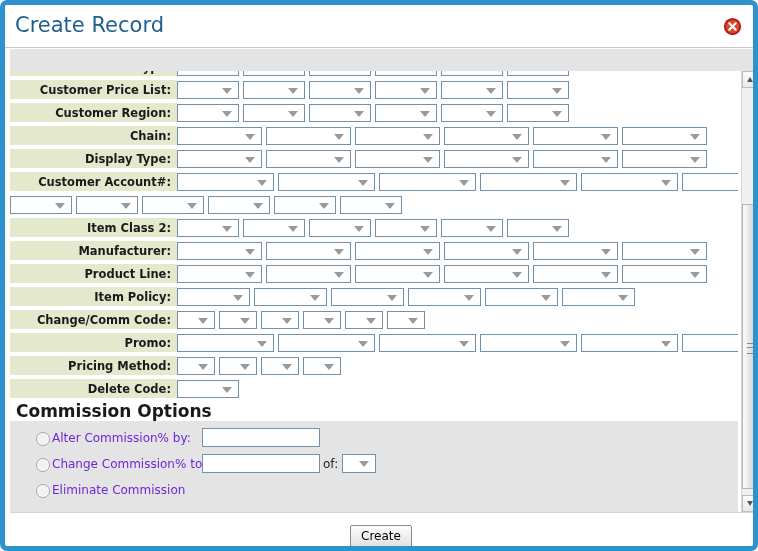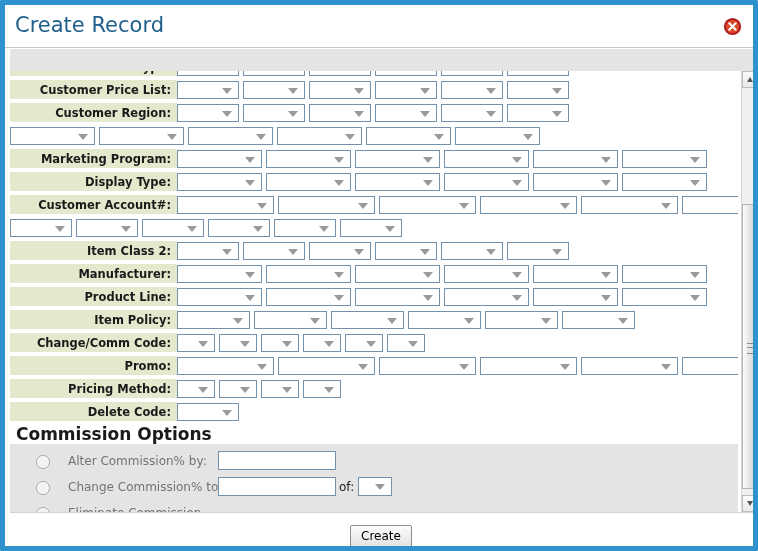--- a/index.html
+++ b/index.html
@@ -16,21 +16,21 @@
   }
 
   
   .dialog {
     position: absolute;
     left: 0; top: 0;
     width: 758px;
     height: 551px;
     box-sizing: border-box;
     border: 5px solid #2e92cd;
-    border-radius: 1px;
+    border-radius: 7px;
     background: #ffffff;
     overflow: hidden;
   }
 
   
   .titlebar {
     position: relative;
     height: 43px;
     box-sizing: border-box;
     background: #ffffff;
@@ -174,22 +174,22 @@
     background: #f2f2f2;
     margin-left: 26px;
     margin-top: 4px;
     vertical-align: top;
     cursor: pointer;
     box-shadow: inset 0 0 0 1px #ffffff;
   }
   .clabel {
     display: inline-block;
     font-size: 12px;
-    color: #737373;
-    margin-left: 18px;
+    color: #6d28d9;
+    margin-left: 2px;
     line-height: 20px;
     vertical-align: top;
     font-family: "DejaVu Sans", "Liberation Sans", sans-serif;
   }
   .txt {
     display: inline-block;
     height: 19px;
     box-sizing: border-box;
     border: 1px solid #7191ad;
     background: #ffffff;
@@ -311,22 +311,21 @@
   </div>
 
   <div class="subbar"></div>
 
   <div class="bodywrap">
     <div class="scrollpane">
       <div class="scrollinner" id="form-rows">
           <div class="row"><div class="lbl">Customer Type:</div><div class="fields"><div class="dd" style="width: 62px;"></div><div class="dd" style="width: 62px;"></div><div class="dd" style="width: 62px;"></div><div class="dd" style="width: 62px;"></div><div class="dd" style="width: 62px;"></div><div class="dd" style="width: 62px;"></div></div></div>
           <div class="row"><div class="lbl">Customer Price List:</div><div class="fields"><div class="dd" style="width: 62px;"></div><div class="dd" style="width: 62px;"></div><div class="dd" style="width: 62px;"></div><div class="dd" style="width: 62px;"></div><div class="dd" style="width: 62px;"></div><div class="dd" style="width: 62px;"></div></div></div>
           <div class="row"><div class="lbl">Customer Region:</div><div class="fields"><div class="dd" style="width: 62px;"></div><div class="dd" style="width: 62px;"></div><div class="dd" style="width: 62px;"></div><div class="dd" style="width: 62px;"></div><div class="dd" style="width: 62px;"></div><div class="dd" style="width: 62px;"></div></div></div>
-          <div class="row"><div class="fields"><div class="dd" style="width: 85px;"></div><div class="dd" style="width: 85px;"></div><div class="dd" style="width: 85px;"></div><div class="dd" style="width: 85px;"></div><div class="dd" style="width: 85px;"></div><div class="dd" style="width: 85px;"></div></div></div>
-          <div class="row"><div class="lbl">Marketing Program:</div><div class="fields"><div class="dd" style="width: 85px;"></div><div class="dd" style="width: 85px;"></div><div class="dd" style="width: 85px;"></div><div class="dd" style="width: 85px;"></div><div class="dd" style="width: 85px;"></div><div class="dd" style="width: 85px;"></div></div></div>
+          <div class="row"><div class="lbl">Chain:</div><div class="fields"><div class="dd" style="width: 85px;"></div><div class="dd" style="width: 85px;"></div><div class="dd" style="width: 85px;"></div><div class="dd" style="width: 85px;"></div><div class="dd" style="width: 85px;"></div><div class="dd" style="width: 85px;"></div></div></div>
           <div class="row"><div class="lbl">Display Type:</div><div class="fields"><div class="dd" style="width: 85px;"></div><div class="dd" style="width: 85px;"></div><div class="dd" style="width: 85px;"></div><div class="dd" style="width: 85px;"></div><div class="dd" style="width: 85px;"></div><div class="dd" style="width: 85px;"></div></div></div>
           <div class="row"><div class="lbl">Customer Account#:</div><div class="fields"><div class="dd" style="width: 97px;"></div><div class="dd" style="width: 97px;"></div><div class="dd" style="width: 97px;"></div><div class="dd" style="width: 97px;"></div><div class="dd" style="width: 97px;"></div><div class="dd" style="width: 97px;"></div></div></div>
           <div class="row"><div class="fields"><div class="dd" style="width: 62px;"></div><div class="dd" style="width: 62px;"></div><div class="dd" style="width: 62px;"></div><div class="dd" style="width: 62px;"></div><div class="dd" style="width: 62px;"></div><div class="dd" style="width: 62px;"></div></div></div>
           <div class="row"><div class="lbl">Item Class 2:</div><div class="fields"><div class="dd" style="width: 62px;"></div><div class="dd" style="width: 62px;"></div><div class="dd" style="width: 62px;"></div><div class="dd" style="width: 62px;"></div><div class="dd" style="width: 62px;"></div><div class="dd" style="width: 62px;"></div></div></div>
           <div class="row"><div class="lbl">Manufacturer:</div><div class="fields"><div class="dd" style="width: 85px;"></div><div class="dd" style="width: 85px;"></div><div class="dd" style="width: 85px;"></div><div class="dd" style="width: 85px;"></div><div class="dd" style="width: 85px;"></div><div class="dd" style="width: 85px;"></div></div></div>
           <div class="row"><div class="lbl">Product Line:</div><div class="fields"><div class="dd" style="width: 85px;"></div><div class="dd" style="width: 85px;"></div><div class="dd" style="width: 85px;"></div><div class="dd" style="width: 85px;"></div><div class="dd" style="width: 85px;"></div><div class="dd" style="width: 85px;"></div></div></div>
           <div class="row"><div class="lbl">Item Policy:</div><div class="fields"><div class="dd" style="width: 73px;"></div><div class="dd" style="width: 73px;"></div><div class="dd" style="width: 73px;"></div><div class="dd" style="width: 73px;"></div><div class="dd" style="width: 73px;"></div><div class="dd" style="width: 73px;"></div></div></div>
           <div class="row"><div class="lbl">Change/Comm Code:</div><div class="fields"><div class="dd" style="width: 38px;"></div><div class="dd" style="width: 38px;"></div><div class="dd" style="width: 38px;"></div><div class="dd" style="width: 38px;"></div><div class="dd" style="width: 38px;"></div><div class="dd" style="width: 38px;"></div></div></div>
           <div class="row"><div class="lbl">Promo:</div><div class="fields"><div class="dd" style="width: 97px;"></div><div class="dd" style="width: 97px;"></div><div class="dd" style="width: 97px;"></div><div class="dd" style="width: 97px;"></div><div class="dd" style="width: 97px;"></div><div class="dd" style="width: 97px;"></div></div></div>
           <div class="row"><div class="lbl">Pricing Method:</div><div class="fields"><div class="dd" style="width: 38px;"></div><div class="dd" style="width: 38px;"></div><div class="dd" style="width: 38px;"></div><div class="dd" style="width: 38px;"></div></div></div>

